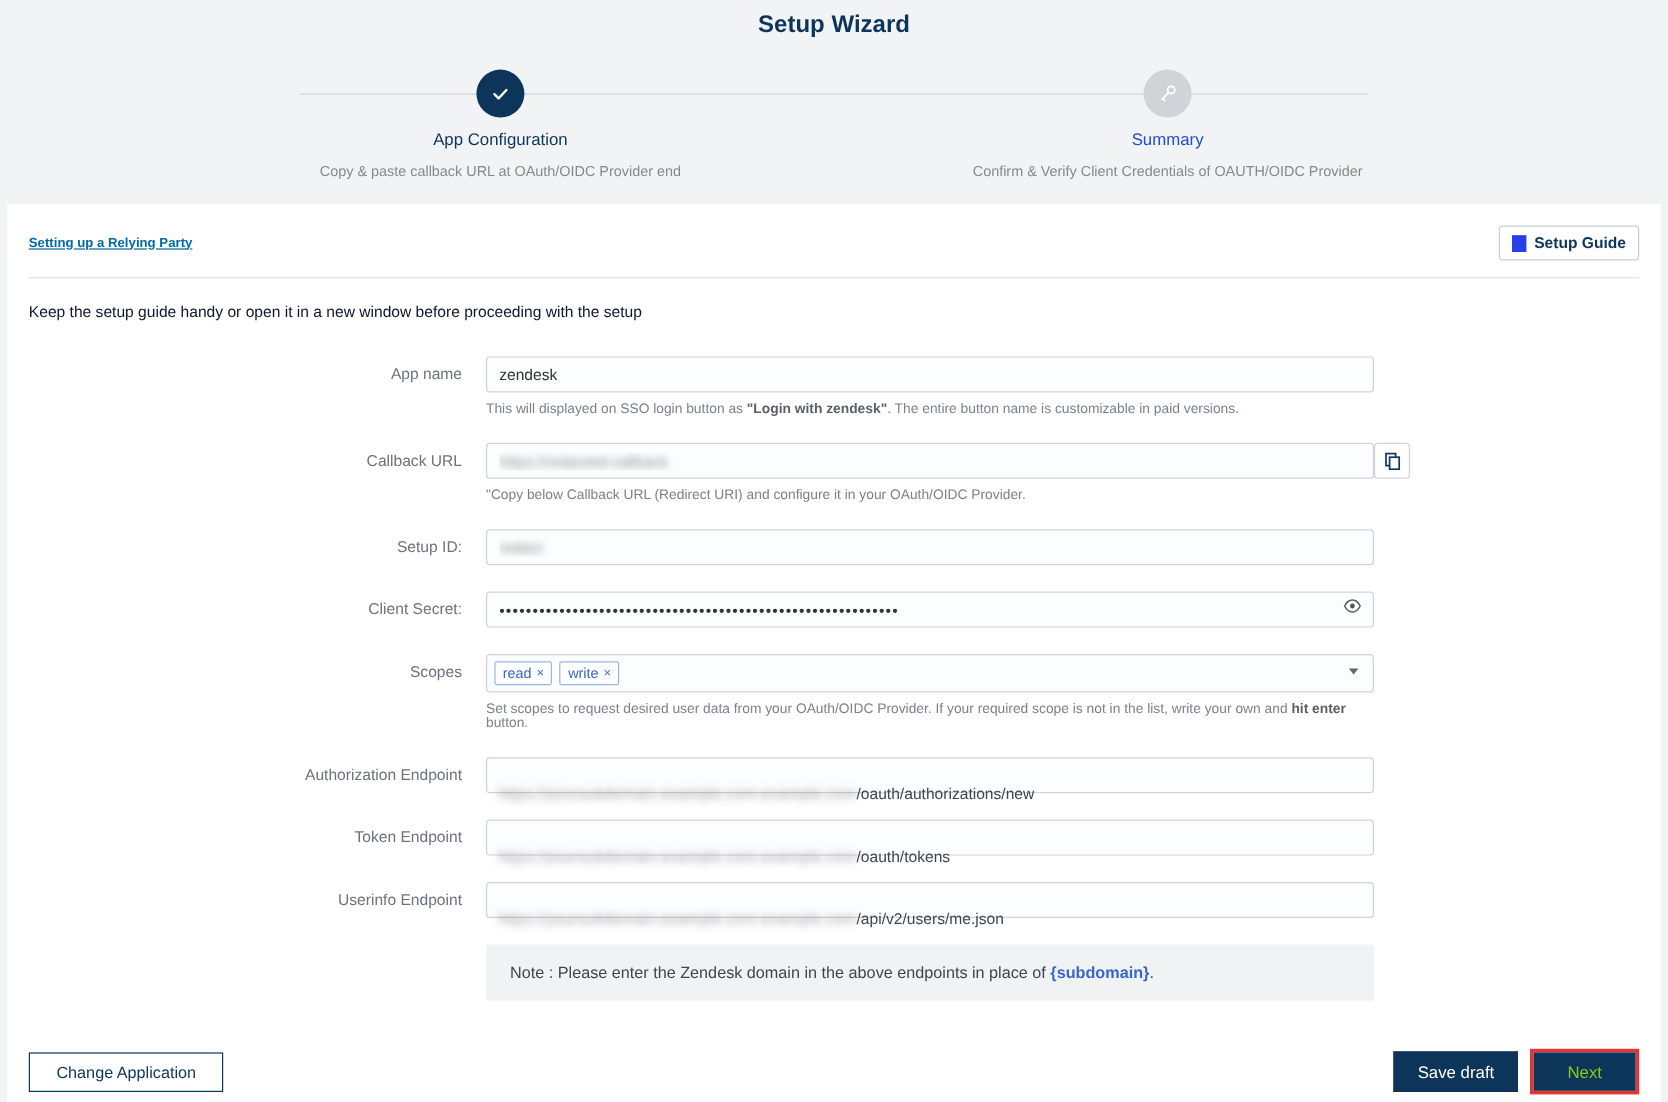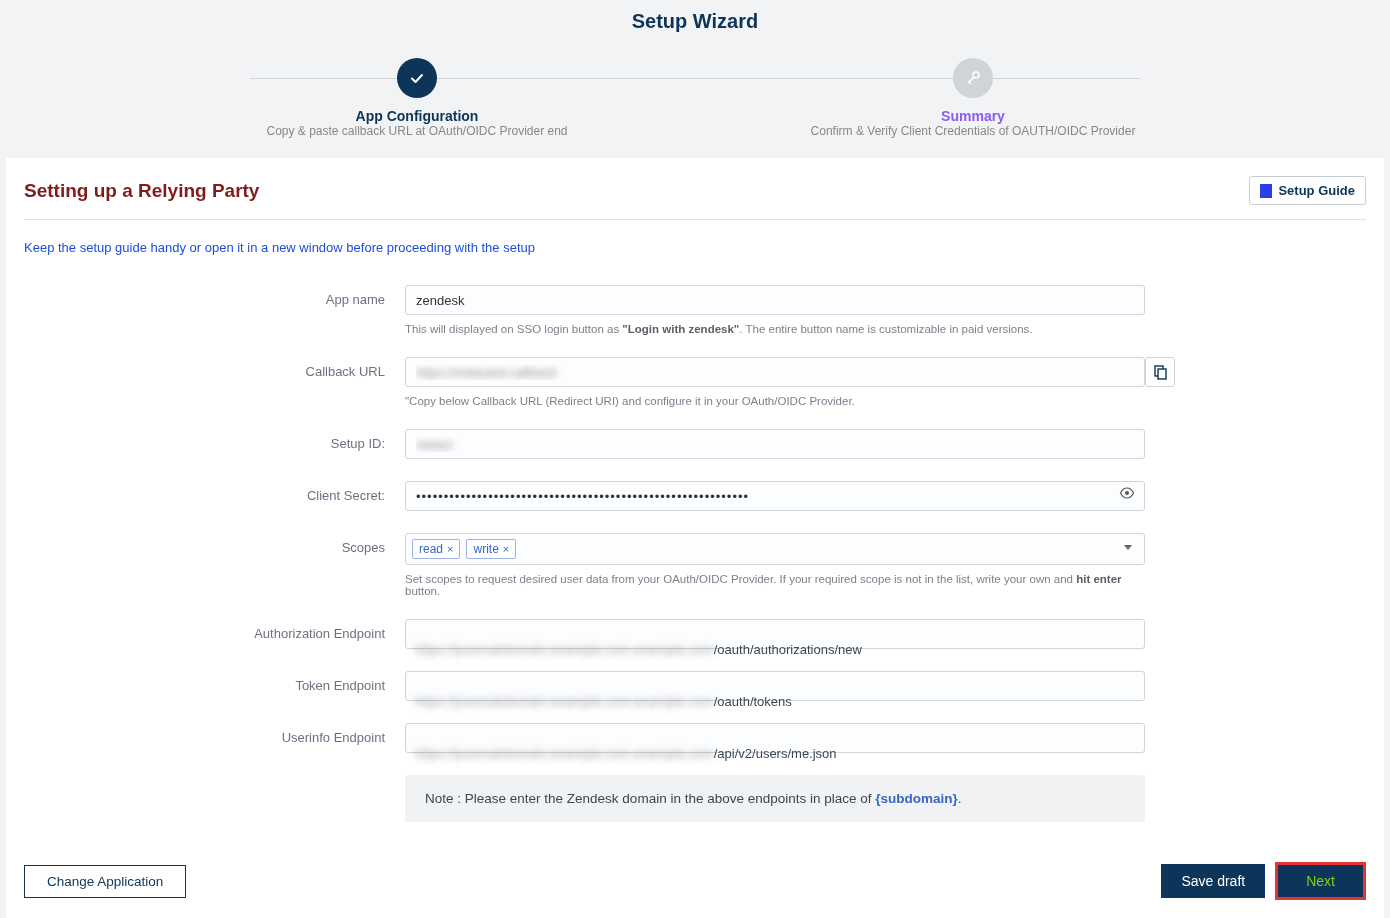--- a/index.html
+++ b/index.html
@@ -50,49 +50,50 @@
     margin: 0 auto 10px auto;
     display: flex;
     align-items: center;
     justify-content: center;
     color: #fff;
     font-size: 16px;
   }
   .step-circle.active { background: #0d3559; }
   .step-circle.inactive { background: #d0d4d9; }
   .step-title {
-    font-weight: 700;
+    font-weight: 400;
     font-size: 14px;
     color: #0d3559;
-    margin-bottom: 0;
-  }
-  .step-title.inactive { color: #8b5cf6; }
+    margin-bottom: 12px;
+  }
+  .step-title.inactive { color: #1d4ed8; }
   .step-subtitle {
     font-size: 12px;
     color: #888;
   }
   .main-panel {
     background: #fff;
     margin: 0 6px 6px 6px;
     padding: 18px 18px 20px 18px;
     min-height: 740px;
     position: relative;
   }
   .panel-header {
     display: flex;
     justify-content: space-between;
     align-items: center;
     border-bottom: 1px solid #e0e3e7;
     padding-bottom: 14px;
     margin-bottom: 20px;
   }
   .panel-heading {
-    font-size: 19px;
+    font-size: 11px;
     font-weight: 700;
-    color: #7f1d1d;
+    color: #0369a1;
+    text-decoration: underline;
   }
   .setup-guide-btn {
     border: 1px solid #c9ced4;
     background: #fff;
     padding: 6px 10px;
     font-size: 13px;
     font-weight: 700;
     color: #0d3559;
     display: flex;
     align-items: center;
@@ -100,21 +101,21 @@
     cursor: pointer;
     border-radius: 3px;
   }
   .setup-guide-btn .book-icon {
     width: 12px;
     height: 14px;
     background: #2a3ee8;
     display: inline-block;
   }
   .warning-text {
-    color: #1d4ed8;
+    color: #0f172a;
     font-size: 13px;
     margin-bottom: 30px;
   }
   .form-area {
     max-width: 1100px;
     margin: 0 auto;
     padding-left: 60px;
   }
   .form-row {
     display: flex;

